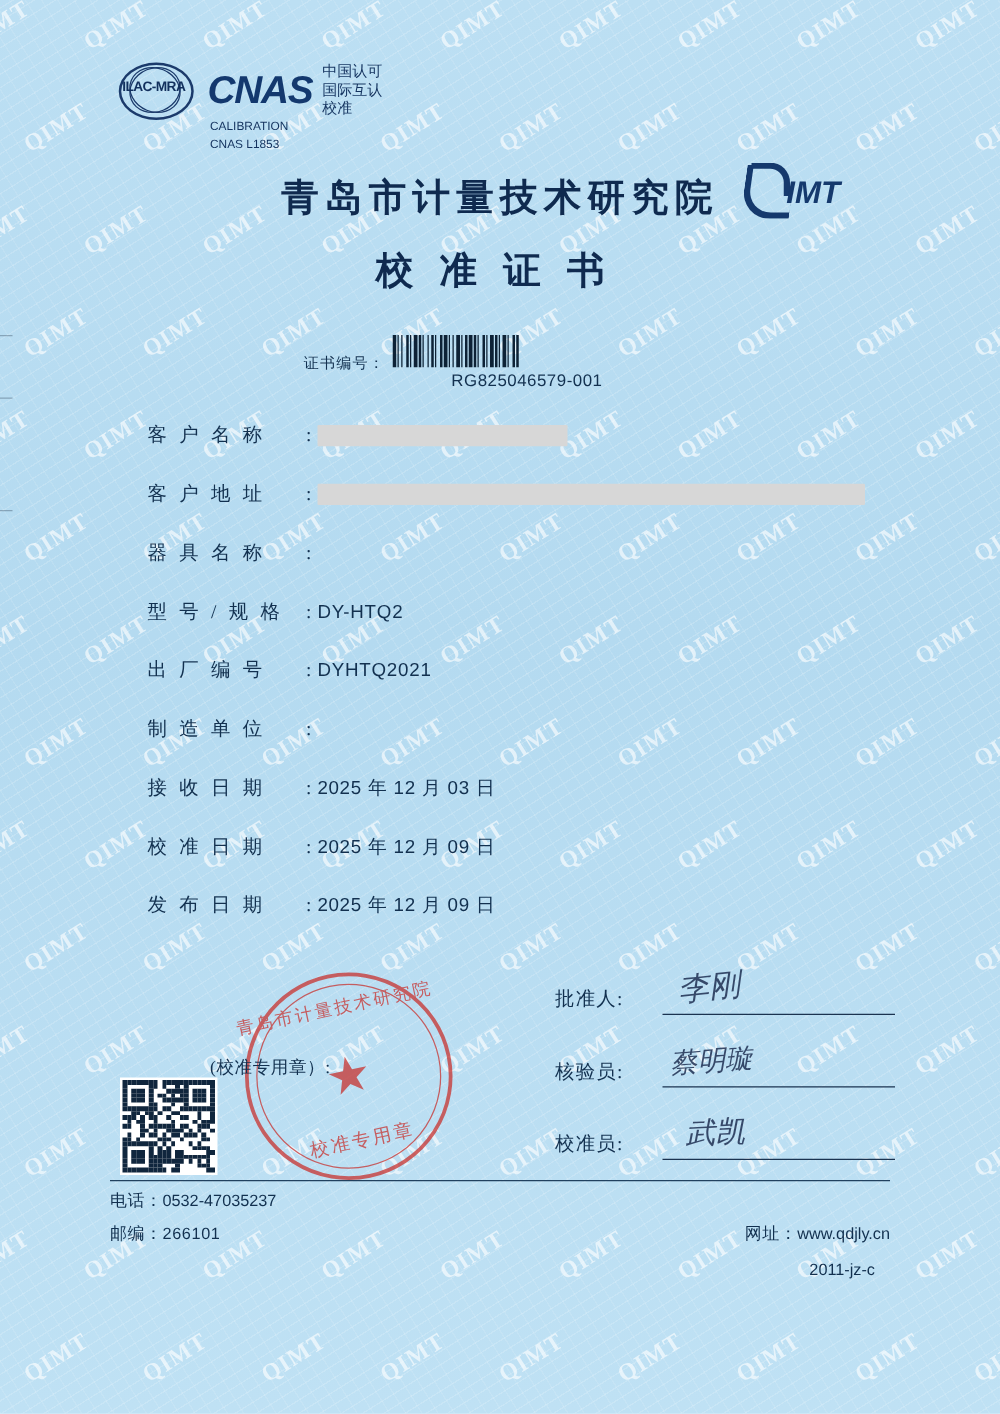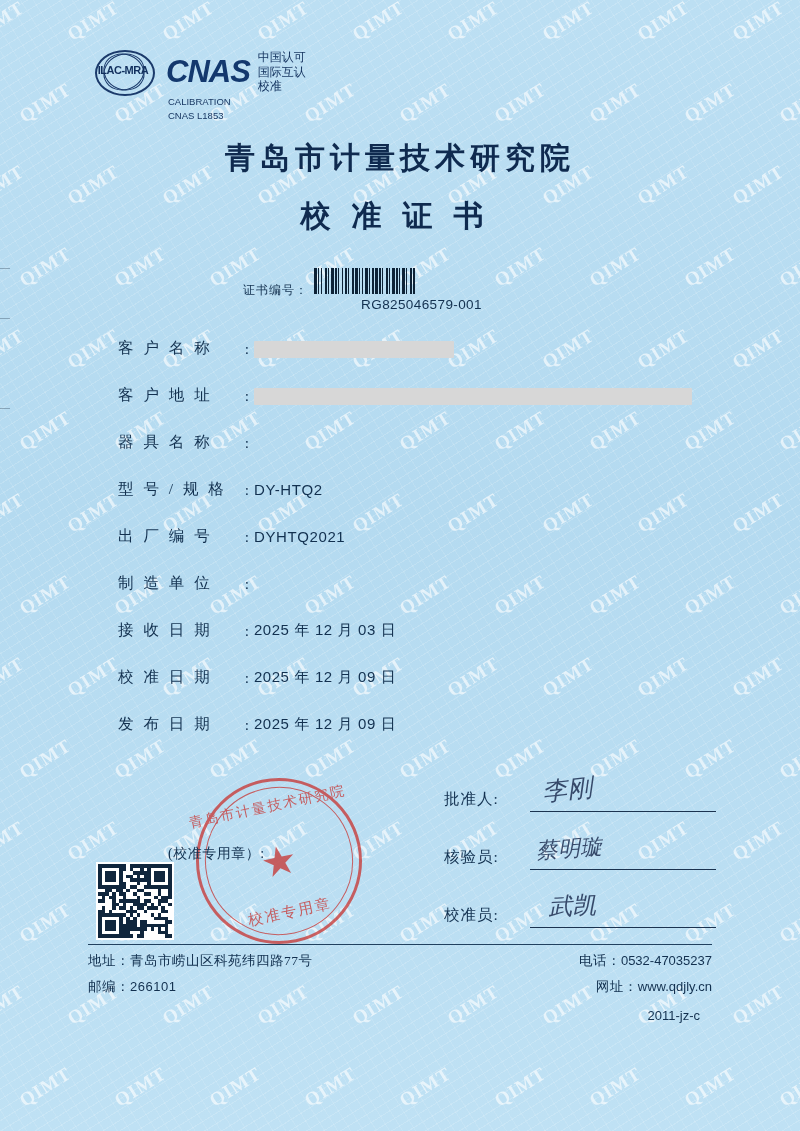--- a/index.html
+++ b/index.html
@@ -600,20 +600,25 @@
 国际互认
 校准</div>
         </div>
         <div class="cnas-en">CALIBRATION</div>
         <div class="cnas-en">CNAS L1853</div>
       </div>
     </div>
 
     <div class="title-cn">青岛市计量技术研究院</div>
 
+    <div class="qimt-logo">
+      <div class="qimt-swoosh"></div>
+      <div class="qimt-swoosh2"></div>
+      <div class="qimt-text">IMT</div>
+    </div>
 
     <div class="title-sub">校准证书</div>
 
     <div class="certno-row">
       <div class="certno-label">证书编号</div>
       <div class="certno-label">：</div>
       <div class="barcode-wrap">
         <div class="barcode" id="barcode">
             <i style="width: 3px;"></i>
             <i style="width: 1px; background: transparent;"></i>
@@ -1194,23 +1199,20 @@
           <i style="background: transparent;"></i>
           <i style="background: transparent;"></i>
           <i></i>
           <i></i>
         </div>
     </div>
 
     <div class="footer-rule"></div>
     <div class="footer">
       <div class="footer-line">
-        <div class="footer-cn">
-          <span>地址：</span><span>青岛市崂山区科苑纬四路77号</span>
-        </div>
         <div>
           <span class="footer-cn">电话：</span><span class="footer-right">0532-47035237</span>
         </div>
       </div>
       <div class="footer-line">
         <div class="footer-cn">
           <span>邮编：</span><span class="footer-right">266101</span>
         </div>
         <div>
           <span class="footer-cn">网址：</span><span class="footer-right">www.qdjly.cn</span>

